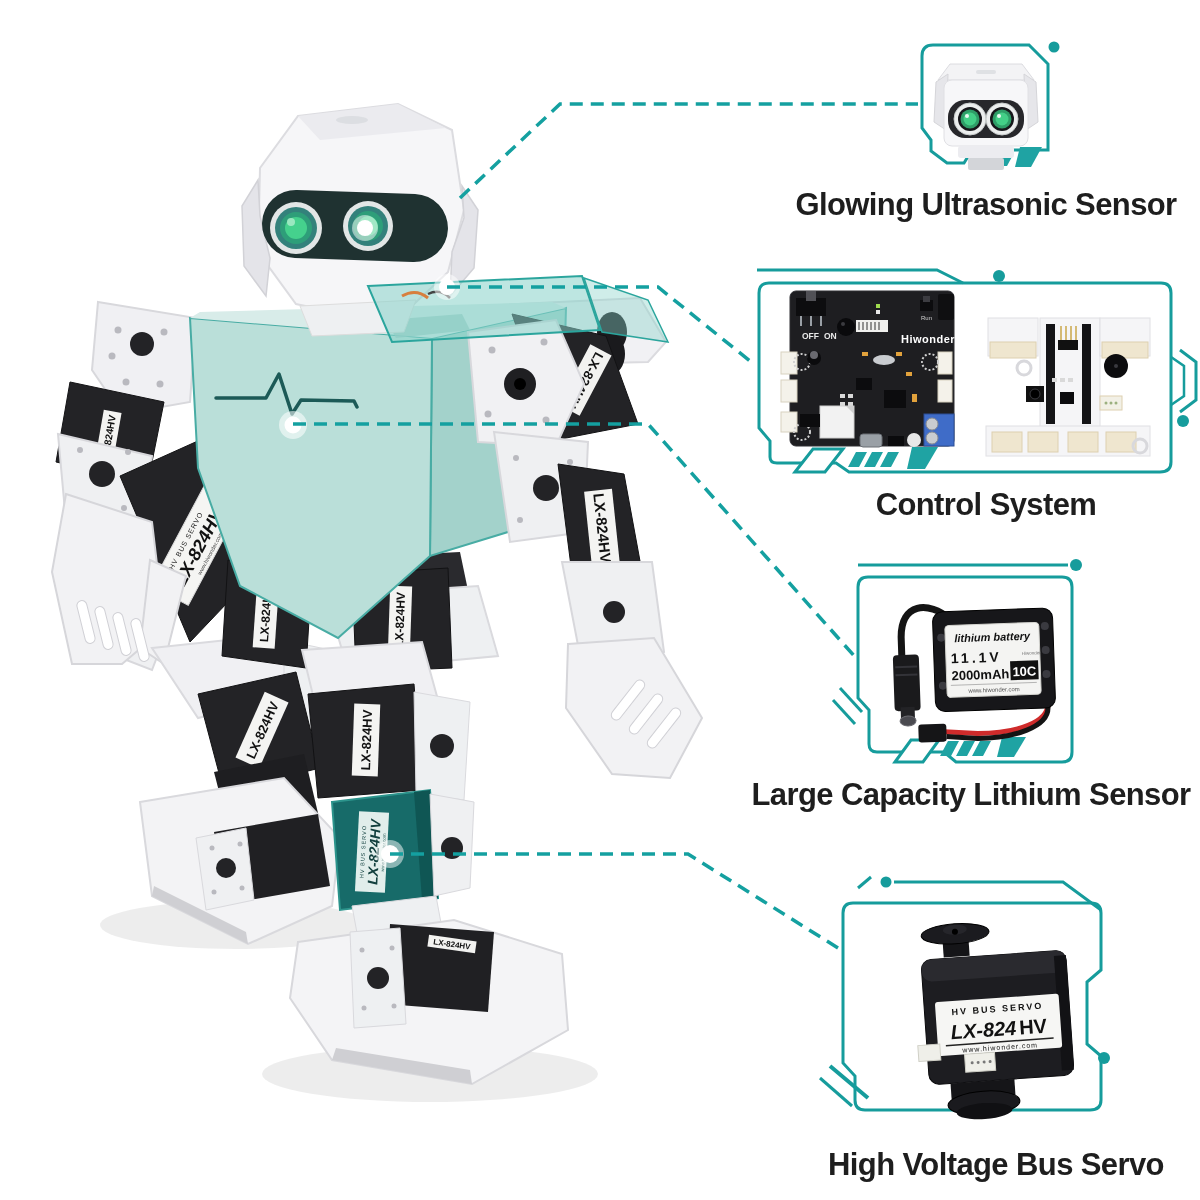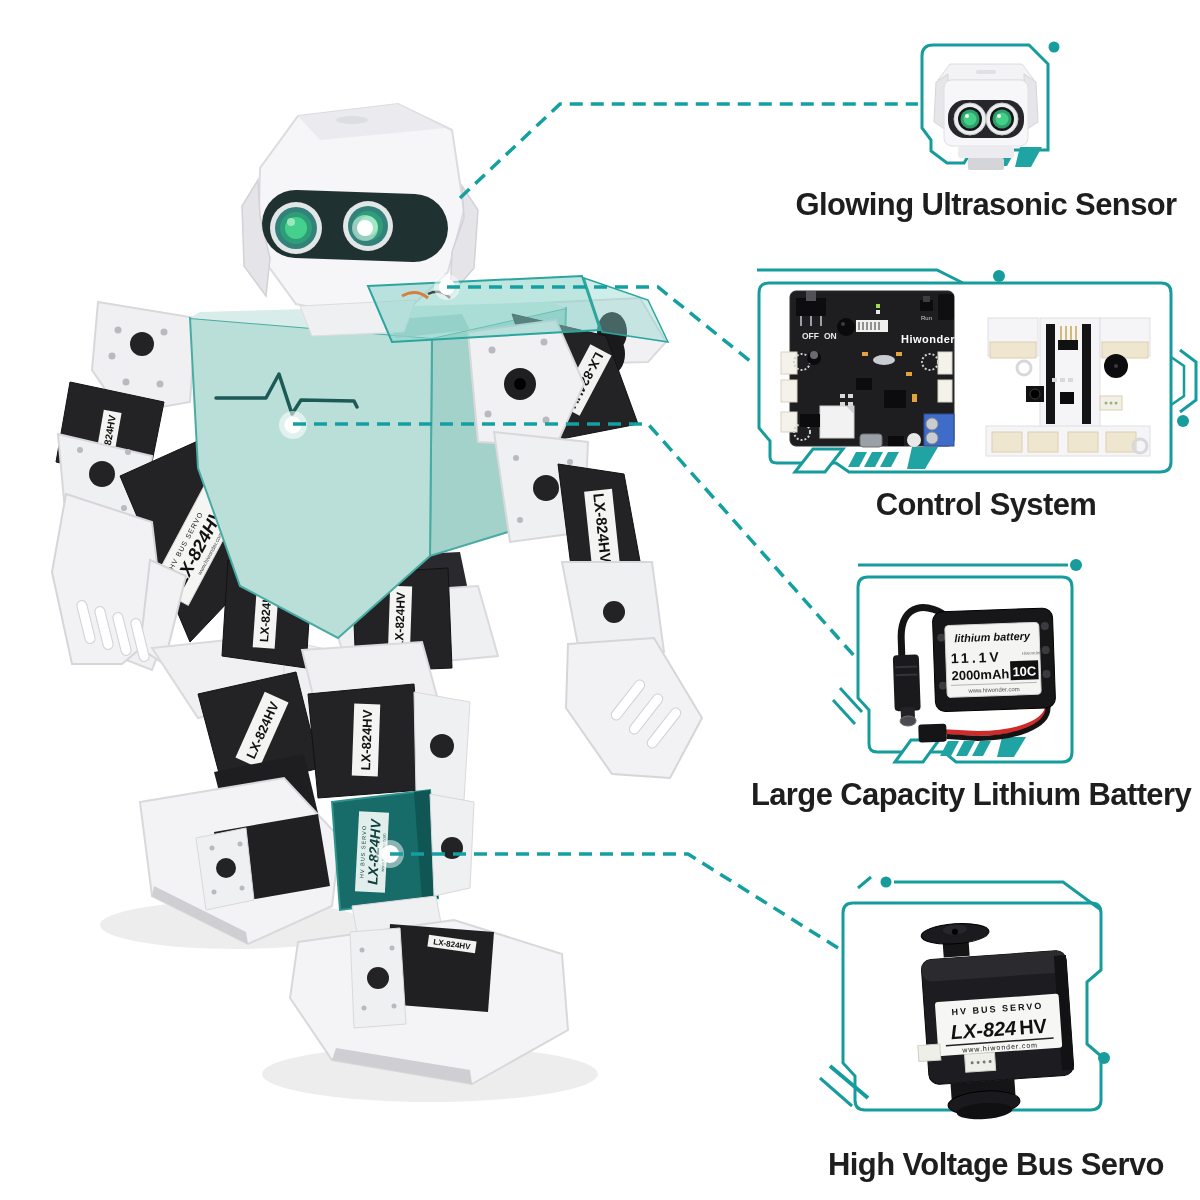--- a/index.html
+++ b/index.html
@@ -509,16 +509,16 @@
           </g>
       <rect x="946" y="1080" width="64" height="16" fill="#151518"></rect>
       <ellipse cx="978" cy="1102" rx="36" ry="12" fill="#1a1a1e" stroke="#000"></ellipse>
       <ellipse cx="978" cy="1110" rx="28" ry="8" fill="#101013"></ellipse>
     </g>
   </g>
 </svg>
 
   <div class="caption" style="left:756px;top:186px;">Glowing Ultrasonic Sensor</div>
   <div class="caption" style="left:756px;top:486px;">Control System</div>
-  <div class="caption" style="left:741px;top:776px;">Large Capacity Lithium Battery</div>
+  <div class="caption" style="left:741px;top:776px;">Large Capacity Lithium Sensor</div>
   <div class="caption" style="left:766px;top:1146px;">High Voltage Bus Servo</div>
 
 </div>
 
 </body></html>

